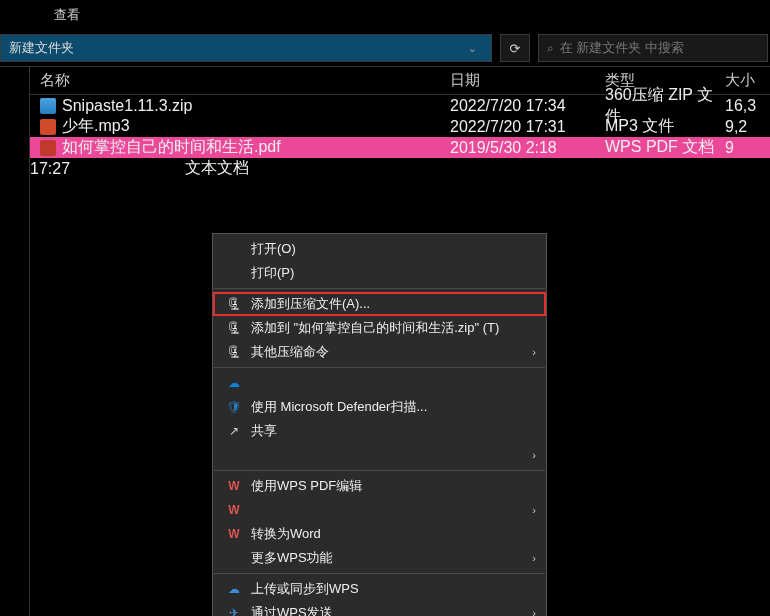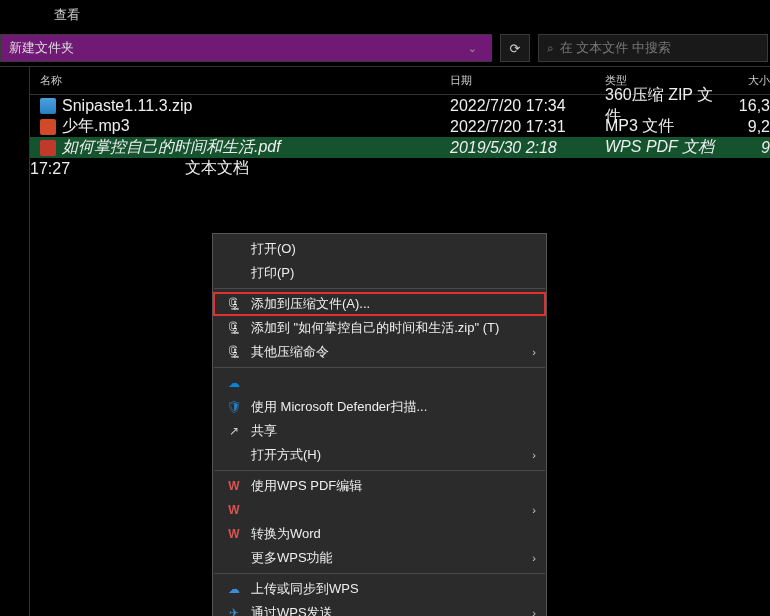--- a/index.html
+++ b/index.html
@@ -2,39 +2,39 @@
 <html><head>
 <meta charset="utf-8">
 <style>
 * { margin: 0; padding: 0; box-sizing: border-box; font-family: "Microsoft YaHei", "Segoe UI", sans-serif; }
 body { background: #000; color: #fff; width: 770px; height: 616px; overflow: hidden; font-size: 13px; }
 
 .topbar { height: 30px; display: flex; align-items: center; padding-left: 42px; }
 .topbar-item { color: #ccc; padding: 4px 12px; }
 
 .toolbar { display: flex; align-items: center; padding: 4px 2px 4px 0; border-bottom: 1px solid #333; }
-.path-box { flex: 1; background: #701a75; border: 1px solid #3a3a3a; height: 28px; display: flex; align-items: center; padding: 0 6px; margin-right: 8px; }
+.path-box { flex: 1; background: #0c4a6e; border: 1px solid #3a3a3a; height: 28px; display: flex; align-items: center; padding: 0 6px; margin-right: 8px; }
 .path-text { flex: 1; color: #ddd; font-size: 13px; padding-left: 2px; }
 .chev { color: #999; padding: 0 8px; font-size: 11px; }
 .refresh-btn { width: 30px; height: 28px; background: #191919; border: 1px solid #3a3a3a; display: flex; align-items: center; justify-content: center; color: #ccc; margin-right: 8px; }
 .search-box { width: 230px; background: #191919; border: 1px solid #3a3a3a; height: 28px; display: flex; align-items: center; padding: 0 8px; color: #777; }
 .search-icon { margin-right: 6px; font-size: 12px; }
 
 .content { display: flex; height: calc(100% - 62px); }
 .sidebar-edge { width: 30px; border-right: 1px solid #333; }
 
 .file-area { flex: 1; position: relative; }
-.headers { display: flex; border-bottom: 1px solid #333; height: 28px; align-items: center; color: #ccc; font-size: 11px; }
+.headers { display: flex; border-bottom: 1px solid #333; height: 28px; align-items: center; color: #ccc; font-size: 15px; }
 .col-name { width: 420px; padding-left: 10px; }
 .col-date { width: 155px; }
 .col-type { width: 120px; }
-.col-size { flex: 1; text-align: right; padding-right: 0; }
+.col-size { flex: 1; text-align: left; padding-right: 0; }
 
 .file-row { display: flex; align-items: center; height: 21px; font-size: 16px; color: #eee; }
-.file-row.selected { background: #14532d; font-style: italic; }
+.file-row.selected { background: #ec4899; }
 .file-row .col-name { display: flex; align-items: center; }
 .file-icon { width: 16px; height: 16px; margin-right: 6px; display: inline-flex; align-items: center; justify-content: center; font-size: 11px; border-radius: 2px; }
 .zip-icon { background: linear-gradient(#4aa3e0,#2a7ec0); }
 .mp3-icon { background: #d04a2a; }
 .pdf-icon { background: #c0392b; color:#fff; }
 .txt-icon { background: #ddd; }
 
 .context-menu { position: absolute; left: 182px; top: 166px; width: 335px; background: #2b2b2b; border: 1px solid #555; box-shadow: 2px 2px 8px rgba(0,0,0,0.6); z-index: 100; padding: 3px 0; }
 .menu-item { display: flex; align-items: center; height: 24px; padding: 0 28px 0 12px; color: #eee; font-size: 13px; position: relative; }
 .menu-item .micon { width: 18px; height: 16px; margin-right: 8px; display: inline-flex; align-items: center; justify-content: center; font-size: 12px; }
@@ -60,21 +60,21 @@
 <div class="toolbar">
   <div class="path-box">
     <span class="path-text">新建文件夹</span>
     <span class="chev">⌄</span>
   </div>
   <div class="refresh-btn">
     <span>⟳</span>
   </div>
   <div class="search-box">
     <span class="search-icon">⌕</span>
-    <span>在 文本文件 中搜索</span>
+    <span>在 新建文件夹 中搜索</span>
   </div>
 </div>
 
 <div class="content">
   <div class="sidebar-edge"></div>
   <div class="file-area">
     <div class="headers">
       <div class="col-name">名称</div>
       <div class="col-date">日期</div>
       <div class="col-type">类型</div>
@@ -145,21 +145,20 @@
       <div class="menu-item">
           <span class="micon defender">🛡</span>
           <span class="label">使用 Microsoft Defender扫描...</span>
         </div>
       <div class="menu-item">
           <span class="micon share">↗</span>
           <span class="label">共享</span>
         </div>
       <div class="menu-item">
           <span class="micon"></span>
-          <span class="label">打开方式(H)</span>
           <span class="arrow">›</span>
         </div>
       <div class="menu-sep"></div>
       <div class="menu-item">
           <span class="micon wps-red">W</span>
           <span class="label">使用WPS PDF编辑</span>
         </div>
       <div class="menu-item">
           <span class="micon wps-red">W</span>
           <span class="arrow">›</span>

